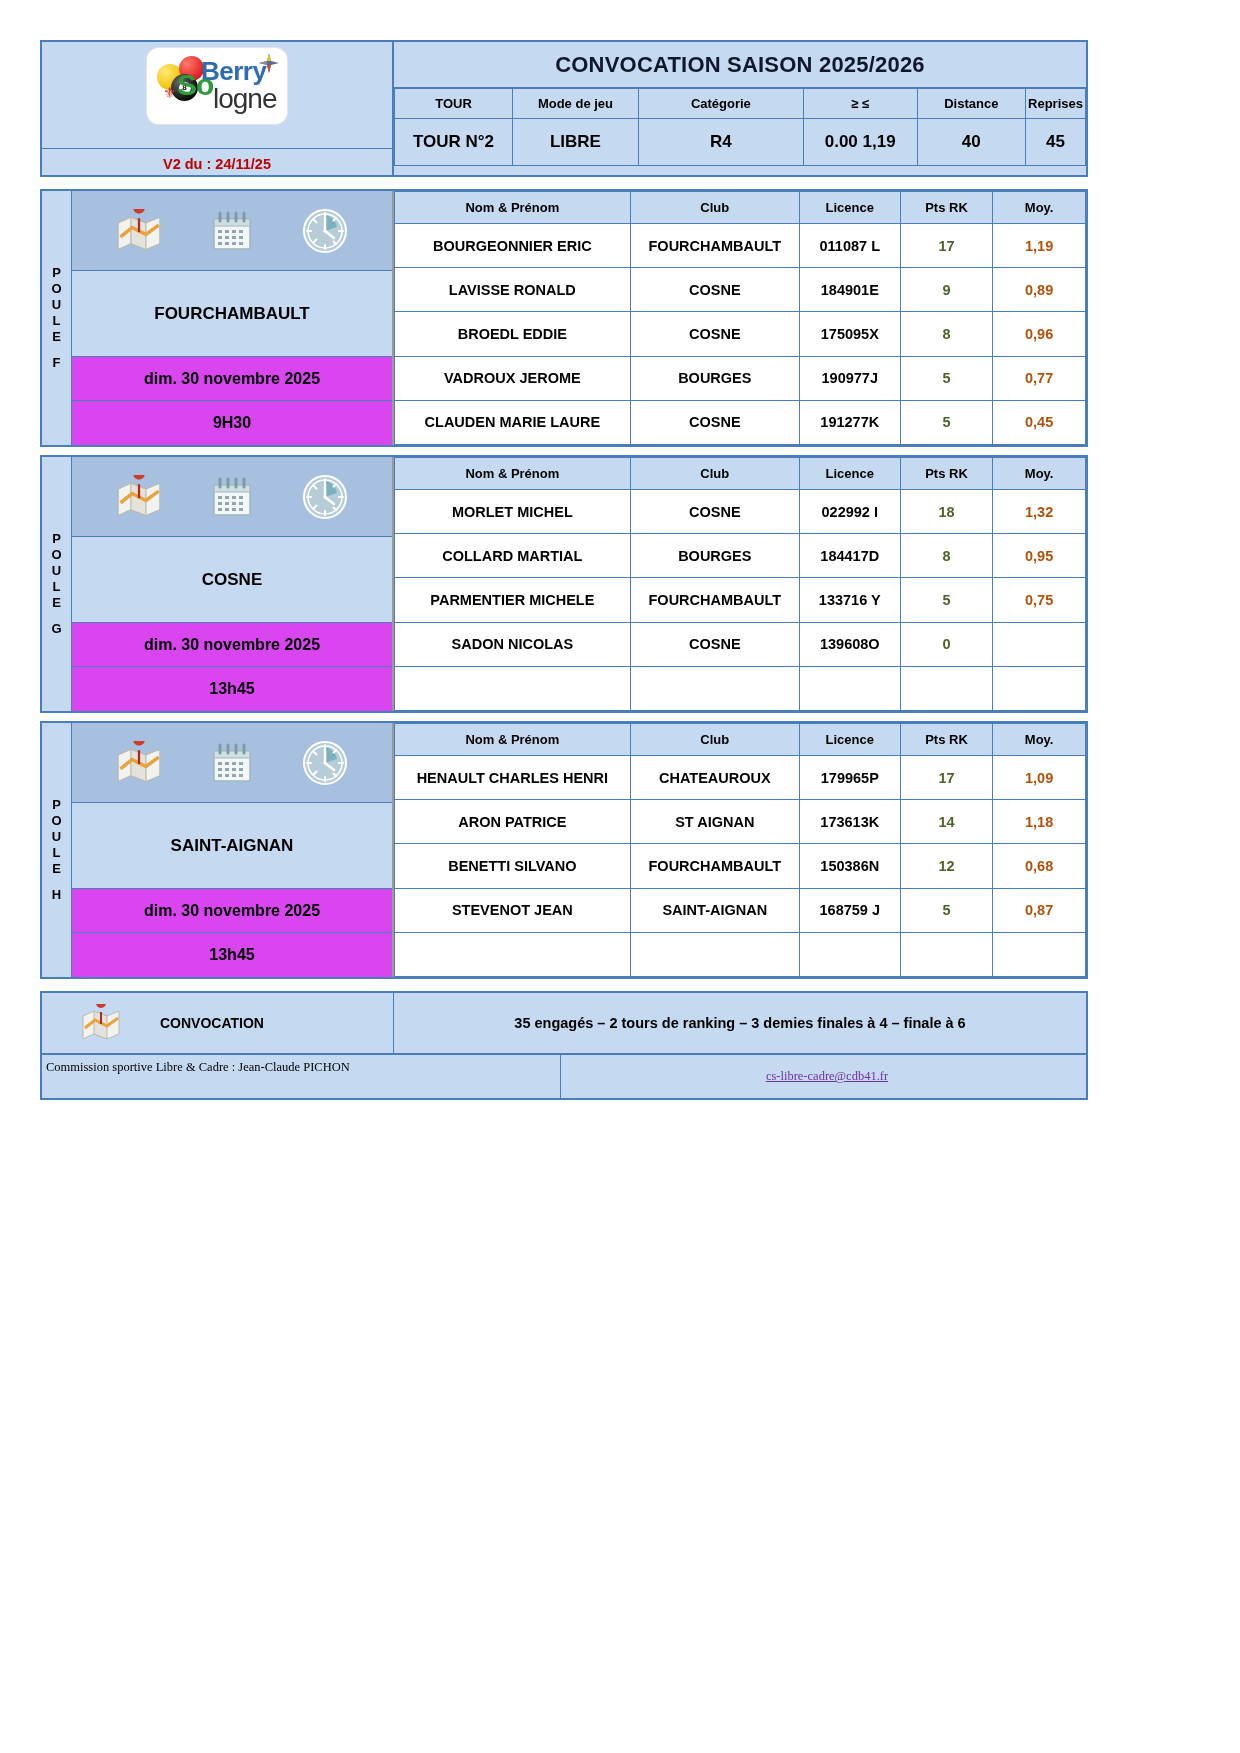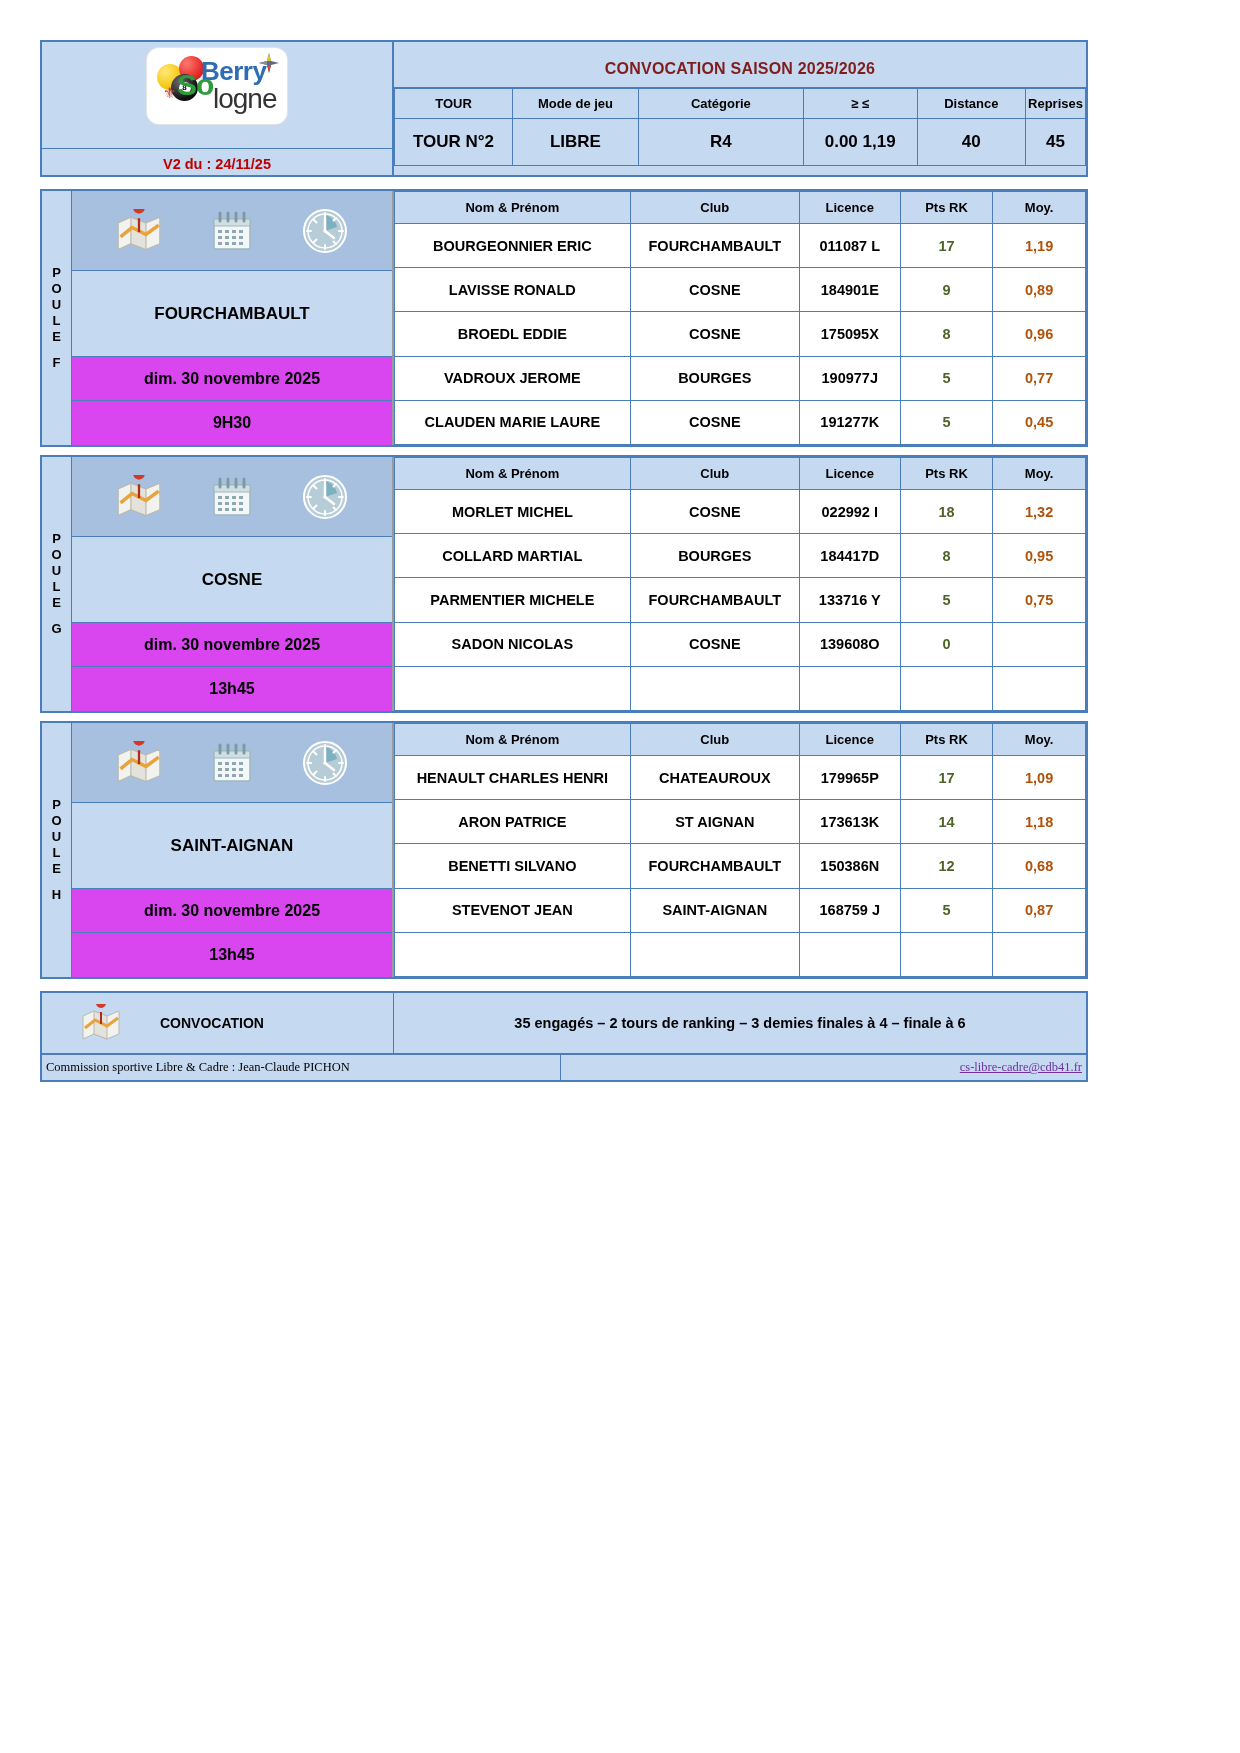--- a/index.html
+++ b/index.html
@@ -96,24 +96,24 @@
     color: #c00000;
     font-weight: bold;
     font-size: 14.5px;
     border-top: 1px solid #4a7ebb;
     padding-top: 7px;
     padding-bottom: 3px;
   }
   .head-right { flex: 1; display: flex; flex-direction: column; }
   .conv-title {
     text-align: center;
-    font-size: 16px;
+    font-size: 22px;
     font-weight: bold;
-    color: #7f1d1d;
-    padding: 18px 0 9px 0;
+    color: #0f172a;
+    padding: 10px 0 9px 0;
     border-bottom: 1px solid #4a7ebb;
     letter-spacing: 0.2px;
   }
   .head-tbl { width: 100%; }
   .head-tbl td, .head-tbl th {
     border: 1px solid #4a7ebb;
     text-align: center;
     background: #c5d9f1;
   }
   .head-tbl .hrow th {
@@ -250,23 +250,23 @@
   }
   .foot-left {
     flex: 1;
     font-size: 12.5px;
     padding: 5px 4px;
     border-right: 1px solid #4a7ebb;
     font-family: "Liberation Serif", serif;
   }
   .foot-right {
     flex: 1;
-    text-align: right;
+    text-align: center;
     font-size: 12.5px;
-    padding: 5px 4px;
+    padding: 14px 4px;
     font-family: "Liberation Serif", serif;
     margin-left: 7px;
   }
   .mail {
     color: #7030a0;
     text-decoration: underline;
   }
 
   
   .icon-svg { display: block; }

